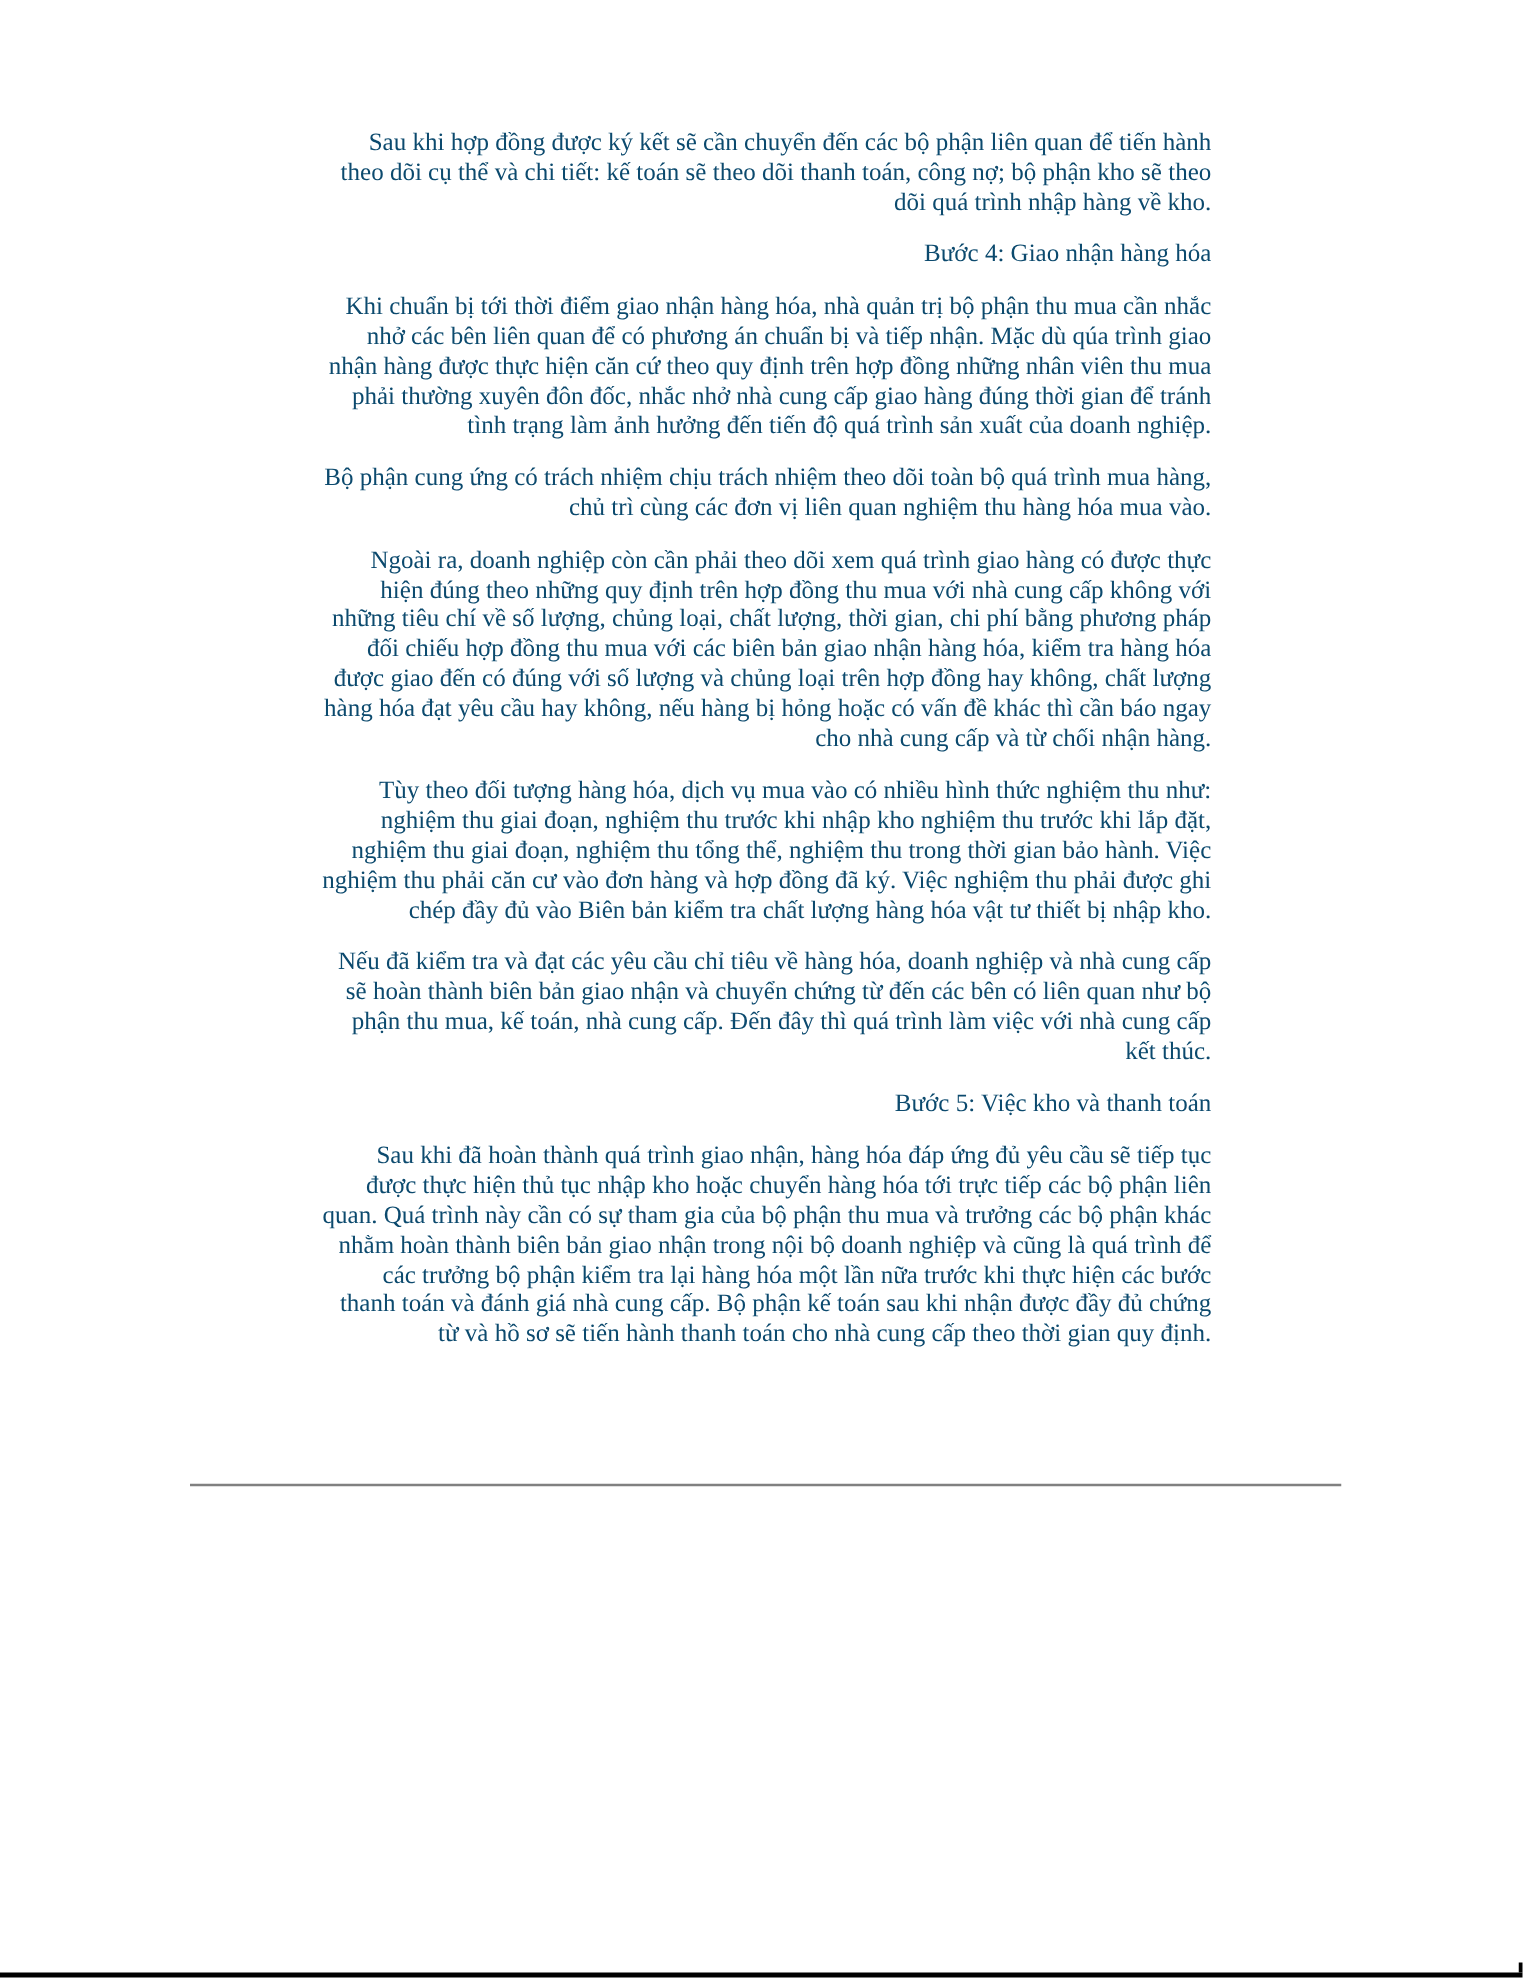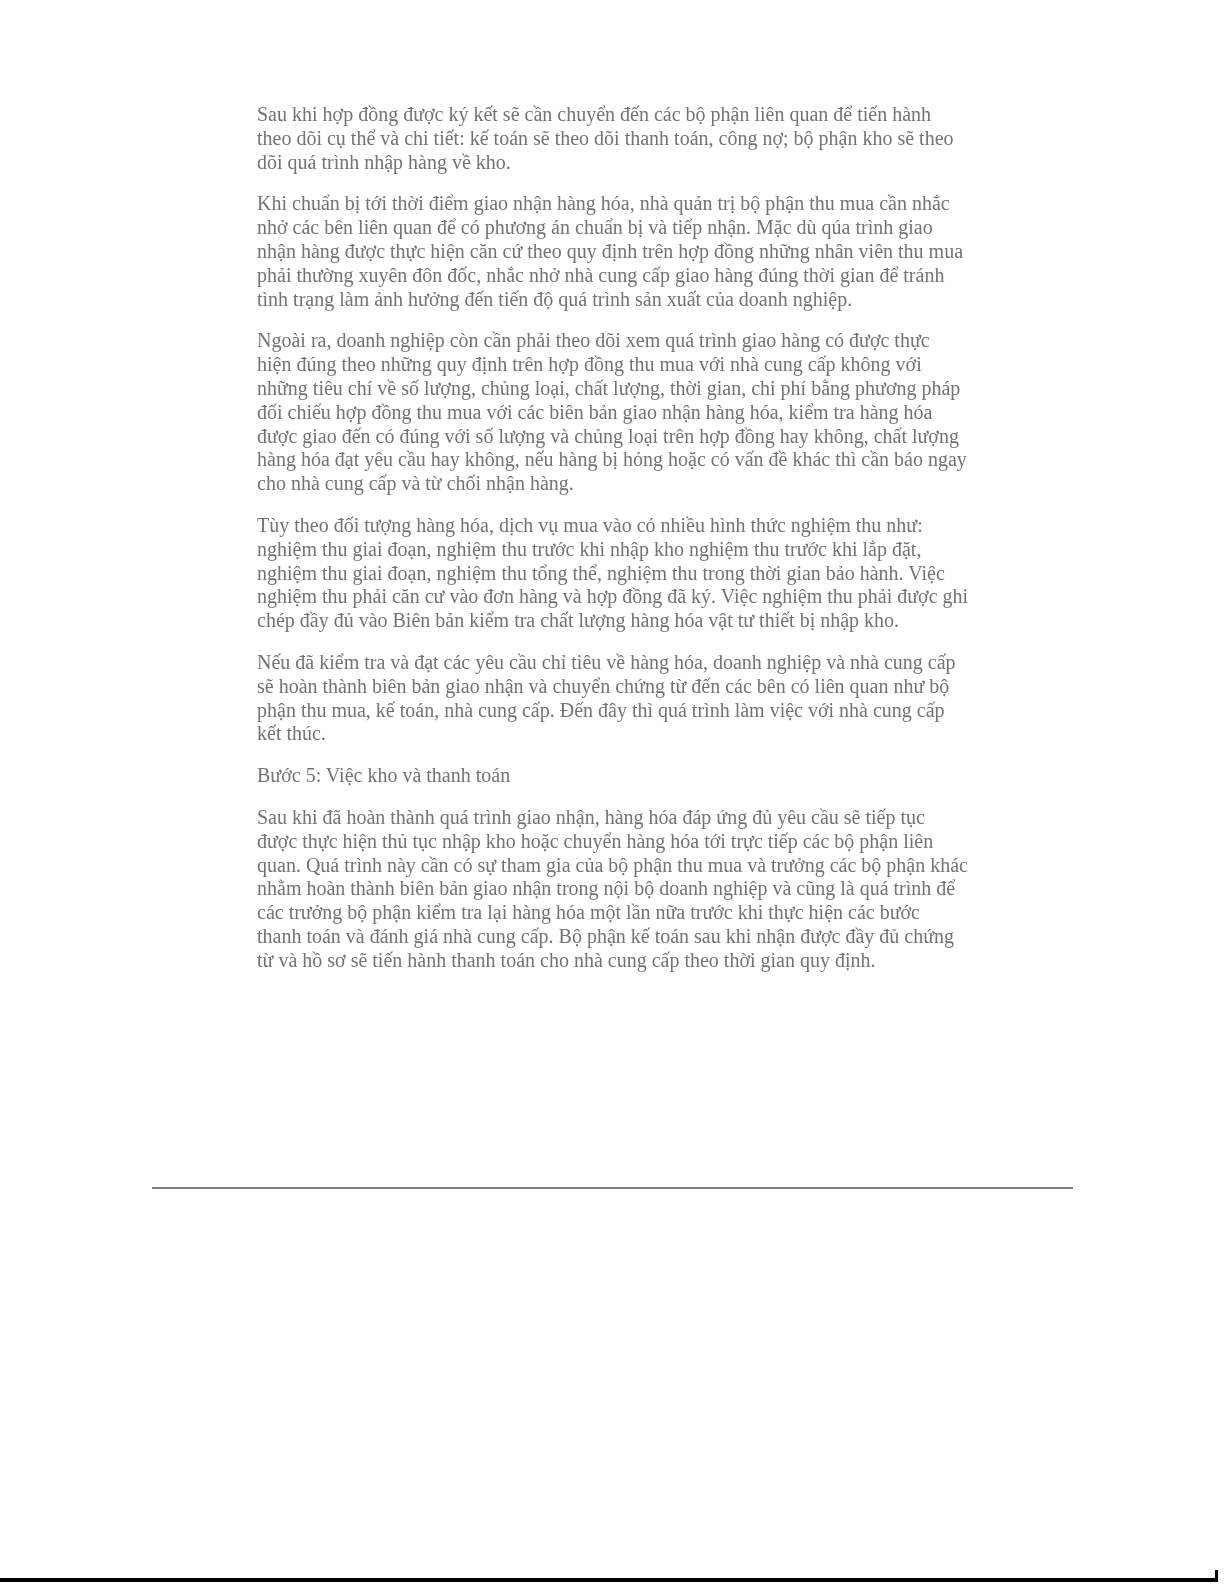--- a/index.html
+++ b/index.html
@@ -19,22 +19,22 @@
     inset: 0;
     background: #ffffff;
   }
   .page-content {
     position: absolute;
     left: 257px;
     top: 103px;
     width: 712px;
     font-size: 20px;
     line-height: 23.8px;
-    color: #737373;
-    text-align: left;
+    color: #0c4a6e;
+    text-align: right;
   }
   .block {
     margin: 0 0 18px 0;
     font-weight: normal;
     font-size: 20px;
   }
   .divider {
     position: absolute;
     left: 152px;
     top: 1187px;
@@ -59,21 +59,23 @@
     background: #000000;
   }
 </style>
 </head>
 <body>
 
 <div class="page">
 
   <div class="page-content">
     <p class="block">Sau khi hợp đồng được ký kết sẽ cần chuyển đến các bộ phận liên quan để tiến hành theo dõi cụ thể và chi tiết: kế toán sẽ theo dõi thanh toán, công nợ; bộ phận kho sẽ theo dõi quá trình nhập hàng về kho.</p>
+    <p class="block">Bước 4: Giao nhận hàng hóa</p>
     <p class="block">Khi chuẩn bị tới thời điểm giao nhận hàng hóa, nhà quản trị bộ phận thu mua cần nhắc nhở các bên liên quan để có phương án chuẩn bị và tiếp nhận. Mặc dù qúa trình giao nhận hàng được thực hiện căn cứ theo quy định trên hợp đồng những nhân viên thu mua phải thường xuyên đôn đốc, nhắc nhở nhà cung cấp giao hàng đúng thời gian để tránh tình trạng làm ảnh hưởng đến tiến độ quá trình sản xuất của doanh nghiệp.</p>
+    <p class="block">Bộ phận cung ứng có trách nhiệm chịu trách nhiệm theo dõi toàn bộ quá trình mua hàng, chủ trì cùng các đơn vị liên quan nghiệm thu hàng hóa mua vào.</p>
     <p class="block">Ngoài ra, doanh nghiệp còn cần phải theo dõi xem quá trình giao hàng có được thực hiện đúng theo những quy định trên hợp đồng thu mua với nhà cung cấp không với những tiêu chí về số lượng, chủng loại, chất lượng, thời gian, chi phí bằng phương pháp đối chiếu hợp đồng thu mua với các biên bản giao nhận hàng hóa, kiểm tra hàng hóa được giao đến có đúng với số lượng và chủng loại trên hợp đồng hay không, chất lượng hàng hóa đạt yêu cầu hay không, nếu hàng bị hỏng hoặc có vấn đề khác thì cần báo ngay cho nhà cung cấp và từ chối nhận hàng.</p>
     <p class="block">Tùy theo đối tượng hàng hóa, dịch vụ mua vào có nhiều hình thức nghiệm thu như: nghiệm thu giai đoạn, nghiệm thu trước khi nhập kho nghiệm thu trước khi lắp đặt, nghiệm thu giai đoạn, nghiệm thu tổng thể, nghiệm thu trong thời gian bảo hành. Việc nghiệm thu phải căn cư vào đơn hàng và hợp đồng đã ký. Việc nghiệm thu phải được ghi chép đầy đủ vào Biên bản kiểm tra chất lượng hàng hóa vật tư thiết bị nhập kho.</p>
     <p class="block">Nếu đã kiểm tra và đạt các yêu cầu chỉ tiêu về hàng hóa, doanh nghiệp và nhà cung cấp sẽ hoàn thành biên bản giao nhận và chuyển chứng từ đến các bên có liên quan như bộ phận thu mua, kế toán, nhà cung cấp. Đến đây thì quá trình làm việc với nhà cung cấp kết thúc.</p>
     <p class="block">Bước 5: Việc kho và thanh toán</p>
     <p class="block">Sau khi đã hoàn thành quá trình giao nhận, hàng hóa đáp ứng đủ yêu cầu sẽ tiếp tục được thực hiện thủ tục nhập kho hoặc chuyển hàng hóa tới trực tiếp các bộ phận liên quan. Quá trình này cần có sự tham gia của bộ phận thu mua và trưởng các bộ phận khác nhằm hoàn thành biên bản giao nhận trong nội bộ doanh nghiệp và cũng là quá trình để các trưởng bộ phận kiểm tra lại hàng hóa một lần nữa trước khi thực hiện các bước thanh toán và đánh giá nhà cung cấp. Bộ phận kế toán sau khi nhận được đầy đủ chứng từ và hồ sơ sẽ tiến hành thanh toán cho nhà cung cấp theo thời gian quy định.</p>
   </div>
 
   <div class="divider"></div>
 
   <div class="bottom-bar"></div>

